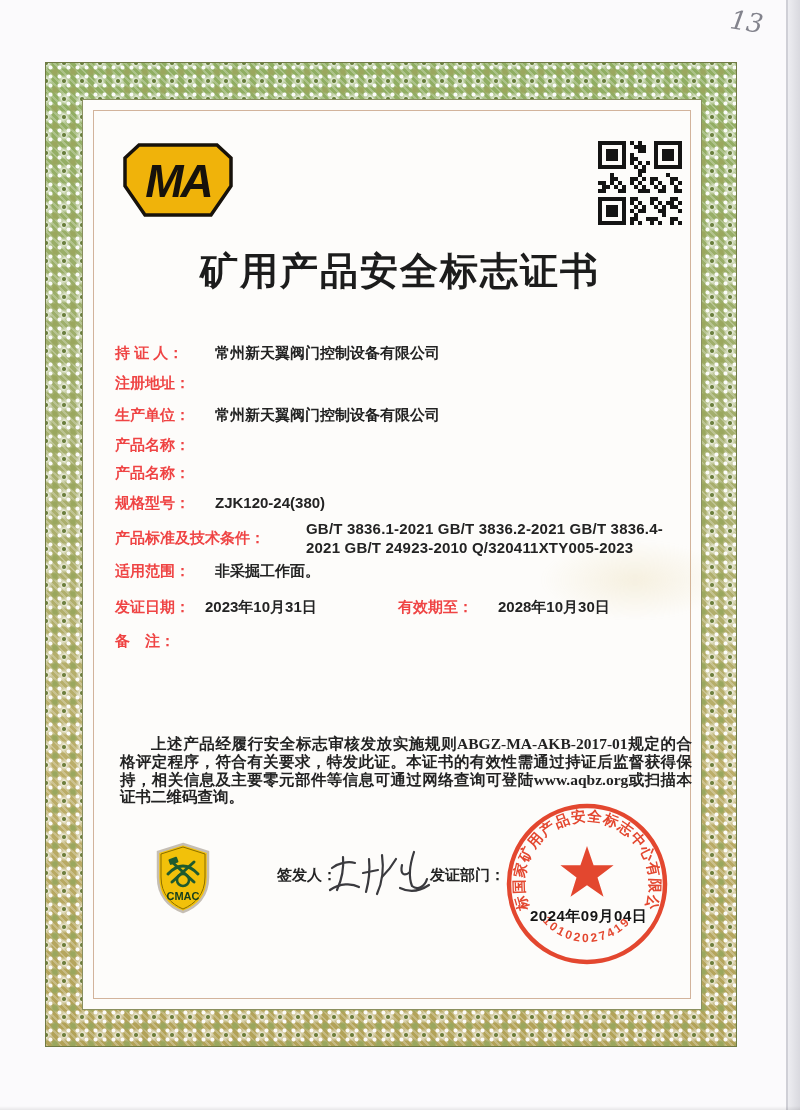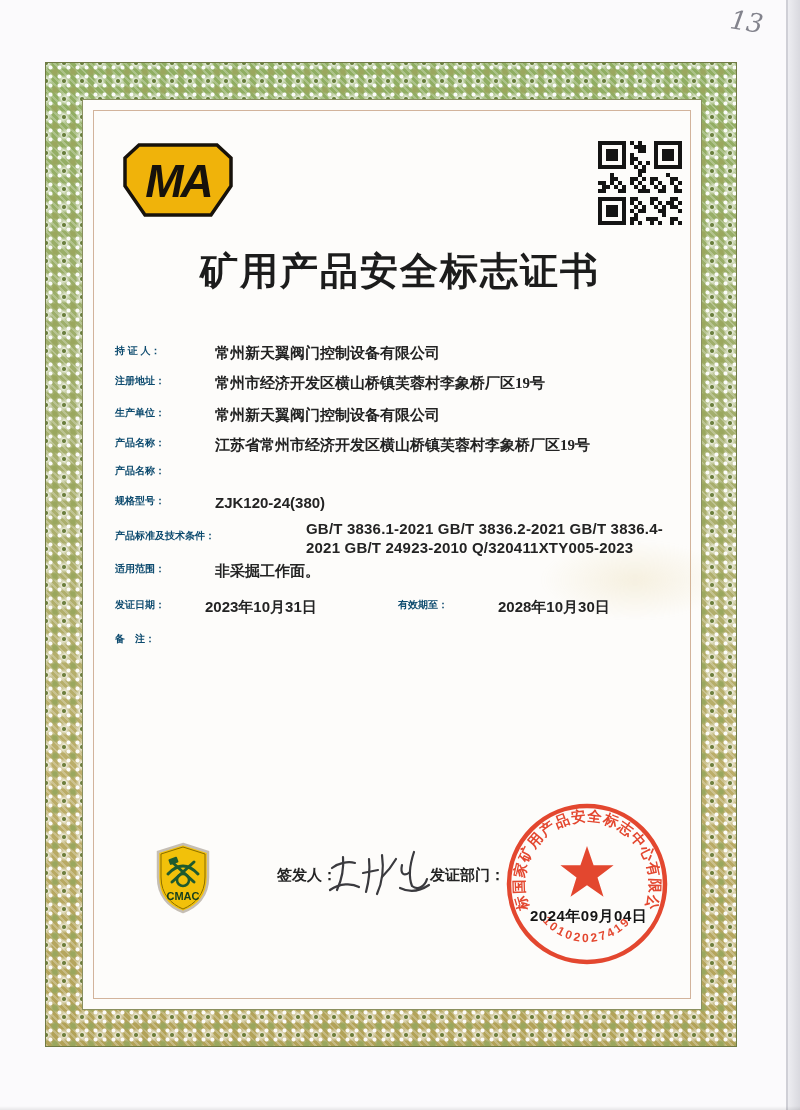--- a/index.html
+++ b/index.html
@@ -48,21 +48,21 @@
   .certline{left:282px; top:166px; font-size:18px; letter-spacing:1px; white-space:nowrap;}
   .certline .lab{font-weight:600;}
   .certline .val{font-family:"Liberation Serif",serif; font-weight:600; margin-left:10px;}
   .qr{left:598px; top:141px;}
   .title{
     left:100px; top:246px; width:600px; text-align:center;
     font-family:Liberation Serif, serif; font-weight:900; font-size:38px;
     letter-spacing:2px; color:#1c1c1c; white-space:nowrap;
   }
   
-  .flabel{font-size:10px; font-weight:700; white-space:nowrap; color:#0c4a6e;}
+  .flabel{font-size:15px; font-weight:700; white-space:nowrap; color:#ef4444;}
   .fvalue{font-size:15px; font-weight:700; white-space:nowrap; color:#232323;
     font-family:"Liberation Serif",serif;}
   .fvalue.sans{font-family:"Liberation Sans",sans-serif;}
   .std-value{white-space:normal; width:386px; line-height:19px; letter-spacing:.2px;}
   
   .statement{
     left:120px; top:735px; width:572px; font-size:15.5px; font-weight:700;
     line-height:17.8px; text-align:justify; text-indent:2em; color:#232323;
     font-family:"Liberation Serif",serif;
   }
@@ -209,46 +209,45 @@
       <rect x="8" y="64" width="12" height="12"></rect>
     </g>
   </svg>
 
   <div class="abs title">矿用产品安全标志证书</div>
 
   <div class="abs flabel" style="left:115px;top:344px;">持 证 人：</div>
   <div class="abs fvalue" style="left:215px;top:344px;">常州新天翼阀门控制设备有限公司</div>
 
   <div class="abs flabel" style="left:115px;top:374px;">注册地址：</div>
-  <div class="abs fvalue" style="left:215px;top:374px;">常州市经济开发区横山桥镇芙蓉村李象桥厂区19号</div>
 
   <div class="abs flabel" style="left:115px;top:406px;">生产单位：</div>
   <div class="abs fvalue" style="left:215px;top:406px;">常州新天翼阀门控制设备有限公司</div>
 
   <div class="abs flabel" style="left:115px;top:436px;">产品名称：</div>
-  <div class="abs fvalue" style="left:215px;top:436px;">江苏省常州市经济开发区横山桥镇芙蓉村李象桥厂区19号</div>
 
   <div class="abs flabel" style="left:115px;top:464px;">产品名称：</div>
 
   <div class="abs flabel" style="left:115px;top:494px;">规格型号：</div>
   <div class="abs fvalue sans" style="left:215px;top:494px;">ZJK120-24(380)</div>
 
   <div class="abs flabel" style="left:115px;top:529px;">产品标准及技术条件：</div>
   <div class="abs fvalue sans std-value" style="left:306px;top:519px;">GB/T 3836.1-2021 GB/T 3836.2-2021 GB/T 3836.4-2021 GB/T 24923-2010 Q/320411XTY005-2023</div>
 
   <div class="abs flabel" style="left:115px;top:562px;">适用范围：</div>
   <div class="abs fvalue" style="left:215px;top:562px;">非采掘工作面。</div>
 
   <div class="abs flabel" style="left:115px;top:598px;">发证日期：</div>
   <div class="abs fvalue sans" style="left:205px;top:598px;">2023年10月31日</div>
   <div class="abs flabel" style="left:398px;top:598px;">有效期至：</div>
   <div class="abs fvalue sans" style="left:498px;top:598px;">2028年10月30日</div>
 
   <div class="abs flabel" style="left:115px;top:632px;">备　注：</div>
 
+  <div class="abs statement">上述产品经履行安全标志审核发放实施规则ABGZ-MA-AKB-2017-01规定的合格评定程序，符合有关要求，特发此证。本证书的有效性需通过持证后监督获得保持，相关信息及主要零元部件等信息可通过网络查询可登陆www.aqbz.org或扫描本证书二维码查询。</div>
 
   <svg class="abs" style="left:155px;top:842px;" width="56" height="72" viewBox="0 0 56 72">
     <path d="M28,2 L53,10 V35 C53,54 42,65 28,70 C14,65 3,54 3,35 V10 Z" fill="#f2c10a" stroke="#c5beb4" stroke-width="2.5"></path>
     <path d="M28,5 L50,12 V35 C50,52 40,62 28,67 C16,62 6,52 6,35 V12 Z" fill="none" stroke="#8a6d00" stroke-width="1"></path>
     <g stroke="#1e5a2e" stroke-width="3" stroke-linecap="round" fill="none">
       <path d="M13,32 Q28,16 43,32"></path>
       <path d="M17,20 L39,40"></path>
       <path d="M39,20 L17,40"></path>
     </g>
     <rect x="14" y="16" width="9" height="6" rx="1" fill="#1e5a2e" transform="rotate(-20 18 19)"></rect>

